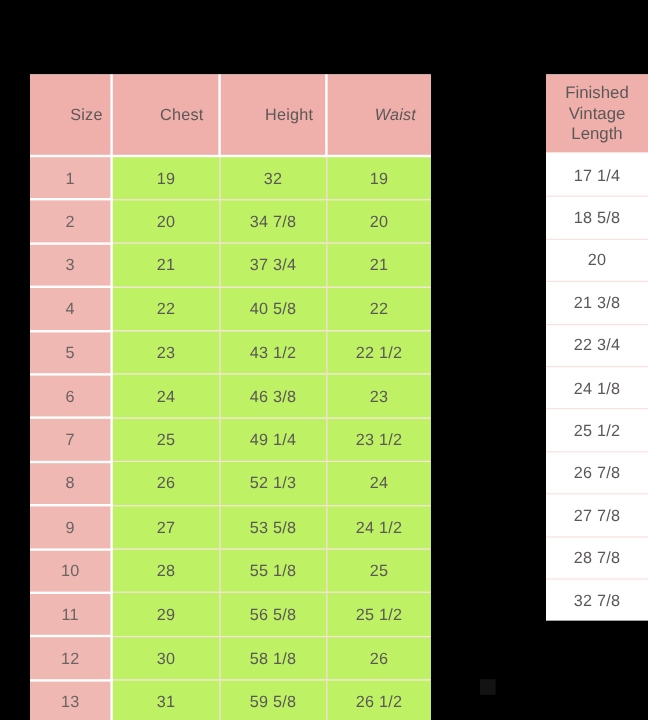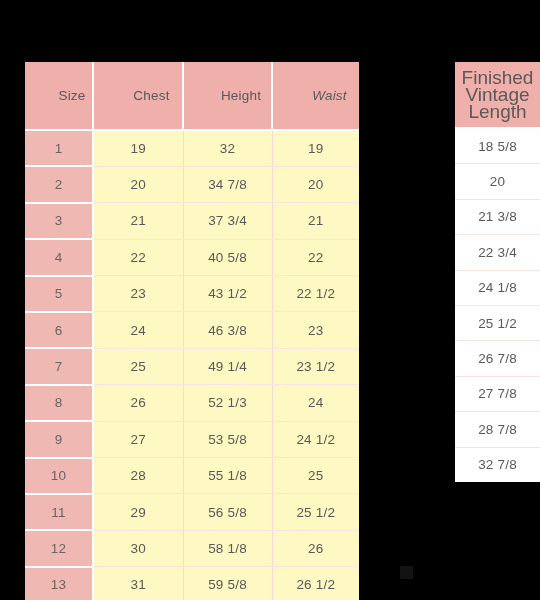--- a/index.html
+++ b/index.html
@@ -44,21 +44,21 @@
     height: 65px;
     background: #efb0ab;
     border-right: 2px solid #ffffff;
     border-bottom: 2px solid #ffffff;
     padding-left: 28px;
   }
   #size-chart thead th:last-child { border-right: none; font-style: italic; }
 
   #size-chart tbody td {
     height: 32.4px;
-    background: #fef9c3;
+    background: #bef264;
     border-right: 1px solid #f7d9d6;
     border-bottom: 1px solid #f9e2e0;
   }
   #size-chart tbody td:last-child { border-right: none; }
   #size-chart tbody tr:last-child td { border-bottom: none; }
 
   #size-chart tbody td.size-cell {
     background: #f0b8b3;
     border-right: 2px solid #ffffff;
     border-bottom: 2px solid #ffffff;
@@ -73,21 +73,21 @@
     top: 62px;
     width: 85px;
     border-collapse: collapse;
     table-layout: fixed;
     background: #ffffff;
   }
   #vintage-chart th {
     height: 65px;
     background: #efb0ab;
     font-weight: normal;
-    font-size: 19px;
+    font-size: 14px;
     line-height: 17px;
     color: #5c5857;
     text-align: center;
     vertical-align: middle;
     border-bottom: 2px solid #ffffff;
     padding: 0 4px;
   }
   #vintage-chart td {
     height: 32.4px;
     background: #ffffff;
@@ -212,20 +212,23 @@
 </table>
 
 <table id="vintage-chart">
   <thead>
     <tr>
       <th>Finished Vintage Length</th>
     </tr>
   </thead>
   <tbody>
     <tr>
+        <td>17 1/4</td>
+      </tr>
+    <tr>
         <td>18 5/8</td>
       </tr>
     <tr>
         <td>20</td>
       </tr>
     <tr>
         <td>21 3/8</td>
       </tr>
     <tr>
         <td>22 3/4</td>

